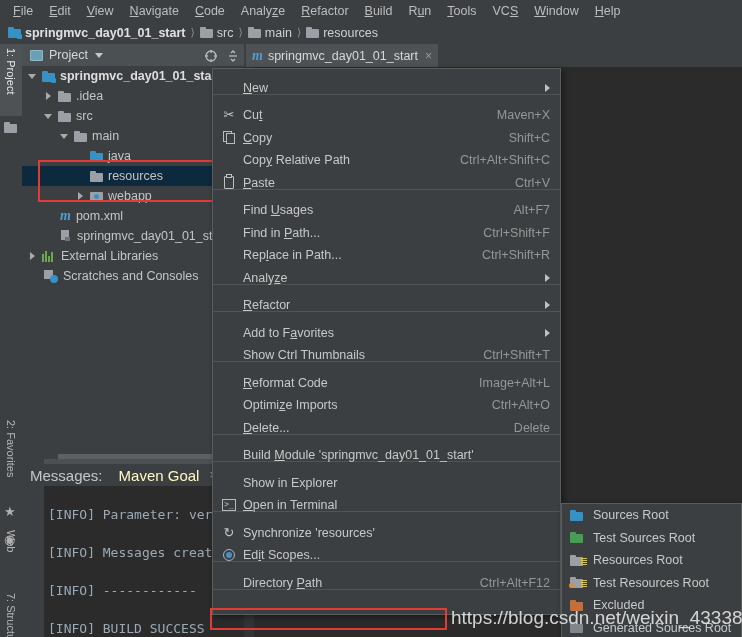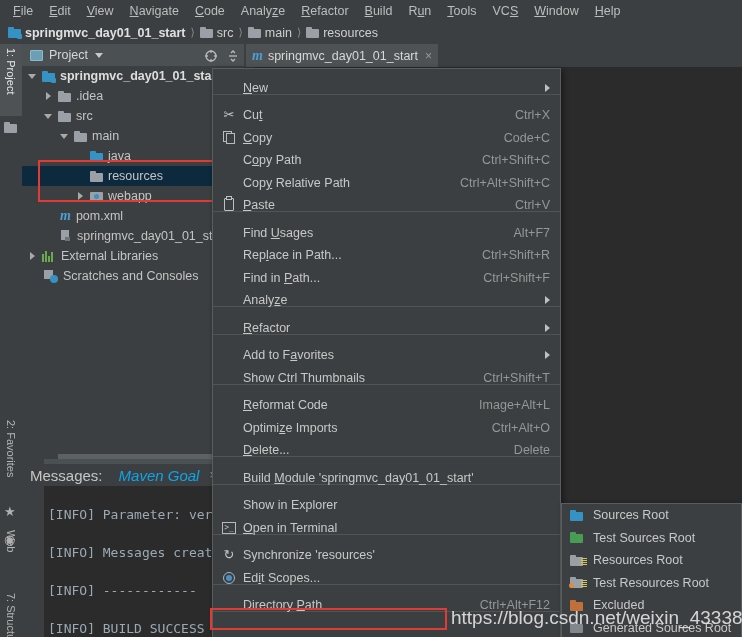--- a/index.html
+++ b/index.html
@@ -132,21 +132,21 @@
   .tag{color:#e8bf6a;}
   .str{color:#6a8759;}
   .txtv{color:#a9b7c6;}
   .cmt{color:#629755;font-style:italic;}
   .hl{background:#2f4f4f;}
 
   
   .msgpanel{position:absolute;left:22px;top:459px;width:222px;height:178px;background:#3c3f41;}
   .msgtabs{position:absolute;left:0;top:5px;width:222px;height:22px;display:flex;align-items:center;}
   .msgtab{font-size:15px;color:#c6c6c6;padding:0 8px;}
-  .msgtab.active{color:#0ea5e9;font-style:italic;}
+  .msgtab.active{color:#fef9c3;}
   .msgclose{color:#9a9a9a;font-size:12px;margin-left:2px;}
   .msgscroll{position:absolute;left:22px;top:0px;width:200px;height:5px;background:#4b5052;}
   .msgbody{position:absolute;left:22px;top:27px;width:200px;height:151px;background:#2b2b2b;
     font-family:"DejaVu Sans Mono","Liberation Mono",monospace;font-size:13px;line-height:19px;
     color:#a9b7c6;white-space:pre;overflow:hidden;padding-left:4px;box-sizing:border-box;}
   .msgbody .info{color:#9ba9b4;}
 
   
   .ctxmenu{
     position:absolute;left:212px;top:68px;width:349px;
@@ -418,34 +418,29 @@
       <span class="nm"><u>N</u>ew</span>
       <span class="sub"></span>
     </div>
     <div class="cmsep"></div>
 
     <div class="cmi">
       <span class="ic">
           <span class="g-scissors">✂</span>
         </span>
       <span class="nm">Cu<u>t</u></span>
-      <span class="sc">Ctrl+X</span>
+      <span class="sc">Maven+X</span>
     </div>
     <div class="cmi">
       <span class="ic">
           <span class="g-copy"></span>
           <span class="g-copy2"></span>
         </span>
       <span class="nm"><u>C</u>opy</span>
-      <span class="sc">Code+C</span>
-    </div>
-    <div class="cmi">
-      <span class="ic"></span>
-      <span class="nm">C<u>o</u>py Path</span>
-      <span class="sc">Ctrl+Shift+C</span>
+      <span class="sc">Shift+C</span>
     </div>
     <div class="cmi">
       <span class="ic"></span>
       <span class="nm">Cop<u>y</u> Relative Path</span>
       <span class="sc">Ctrl+Alt+Shift+C</span>
     </div>
     <div class="cmi">
       <span class="ic">
           <span class="g-clip"></span>
           <span class="g-clip2"></span>
@@ -455,27 +450,27 @@
     </div>
     <div class="cmsep"></div>
 
     <div class="cmi">
       <span class="ic"></span>
       <span class="nm">Find <u>U</u>sages</span>
       <span class="sc">Alt+F7</span>
     </div>
     <div class="cmi">
       <span class="ic"></span>
+      <span class="nm">Find in <u>P</u>ath...</span>
+      <span class="sc">Ctrl+Shift+F</span>
+    </div>
+    <div class="cmi">
+      <span class="ic"></span>
       <span class="nm">Rep<u>l</u>ace in Path...</span>
       <span class="sc">Ctrl+Shift+R</span>
-    </div>
-    <div class="cmi">
-      <span class="ic"></span>
-      <span class="nm">Find in <u>P</u>ath...</span>
-      <span class="sc">Ctrl+Shift+F</span>
     </div>
     <div class="cmi">
       <span class="ic"></span>
       <span class="nm">Analy<u>z</u>e</span>
       <span class="sub"></span>
     </div>
     <div class="cmsep"></div>
 
     <div class="cmi">
       <span class="ic"></span>

